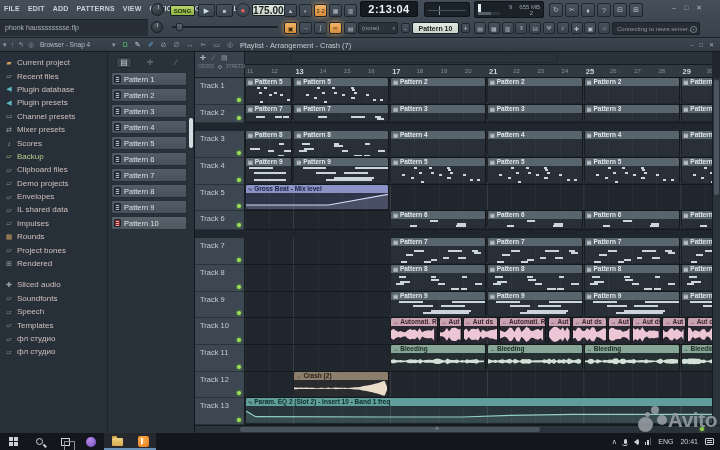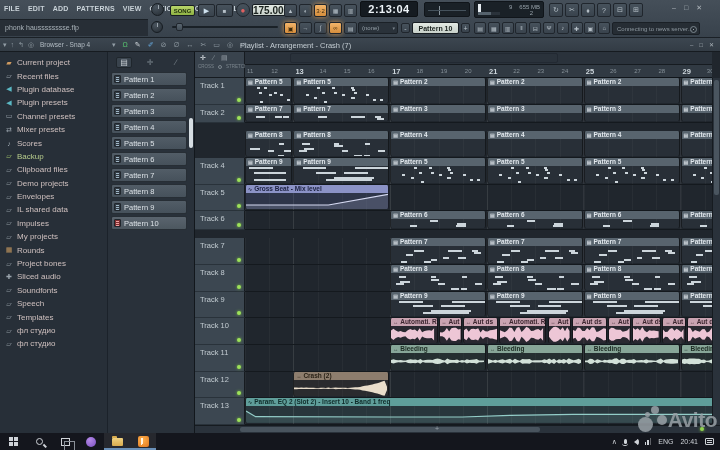--- a/index.html
+++ b/index.html
@@ -295,32 +295,32 @@
       </div>
       <div class="b-item" style="margin-top: 0px;">
         <span class="g" style="color: rgb(143, 153, 161);">▱</span>
         <span class="lbl">IL shared data</span>
       </div>
       <div class="b-item" style="margin-top: 0px;">
         <span class="g" style="color: rgb(143, 153, 161);">▱</span>
         <span class="lbl">Impulses</span>
       </div>
       <div class="b-item" style="margin-top: 0px;">
-        <span class="g" style="color: rgb(143, 153, 161);">▱</span>
-        <span class="lbl">My projects</span>
-      </div>
-      <div class="b-item" style="margin-top: 0px;">
         <span class="g" style="color: rgb(184, 144, 92);">▦</span>
         <span class="lbl">Rounds</span>
       </div>
       <div class="b-item" style="margin-top: 0px;">
         <span class="g" style="color: rgb(143, 153, 161);">▱</span>
         <span class="lbl">Project bones</span>
       </div>
       <div class="b-item" style="margin-top: 0px;">
+        <span class="g" style="color: rgb(154, 164, 172);">⊞</span>
+        <span class="lbl">Rendered</span>
+      </div>
+      <div class="b-item" style="margin-top: 8px;">
         <span class="g" style="color: rgb(154, 164, 172);">✚</span>
         <span class="lbl">Sliced audio</span>
       </div>
       <div class="b-item" style="margin-top: 0px;">
         <span class="g" style="color: rgb(143, 153, 161);">▱</span>
         <span class="lbl">Soundfonts</span>
       </div>
       <div class="b-item" style="margin-top: 0px;">
         <span class="g" style="color: rgb(143, 153, 161);">▱</span>
         <span class="lbl">Speech</span>
@@ -562,20 +562,21 @@
             <div class="clip midi" style="left: 435.6px; width: 95.8px;">
               <div class="hd">
                 <span class="cic">▤</span>
                 <span>Pattern 3</span>
               </div>
               <div class="bd"></div>
             </div>
           </div>
         </div>
         <div class="trow" style="top: 53.3846px; height: 26.6923px;">
+          <div class="tname">Track 3<div class="led"></div></div>
           <div class="lane">
             <div class="clip midi" style="left: 0px; width: 47.4px;">
               <div class="hd">
                 <span class="cic">▤</span>
                 <span>Pattern 8</span>
               </div>
               <div class="bd">
                 <i class="note" style="left: 4.03385px; top: 8.15385px; width: 9.89135px;"></i>
                 <i class="note" style="left: 32.9372px; top: 3.38462px; width: 5.05191px;"></i>
                 <i class="note" style="left: 21.5895px; top: 10.5385px; width: 6.58978px;"></i>

